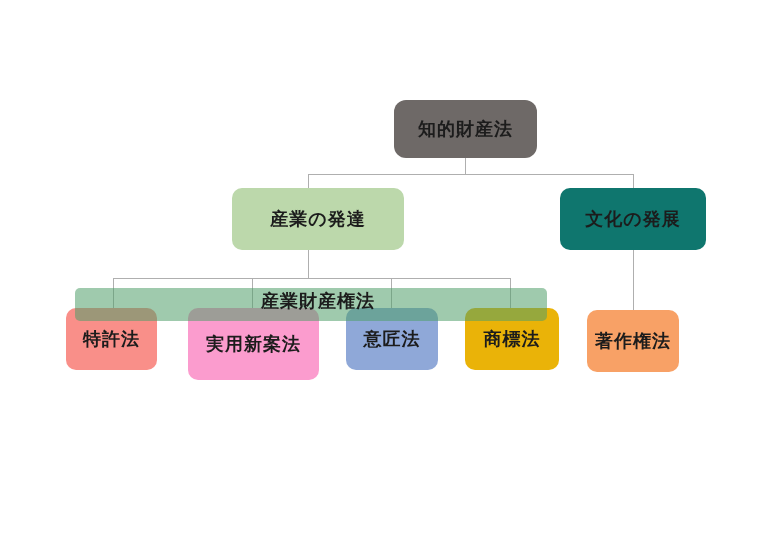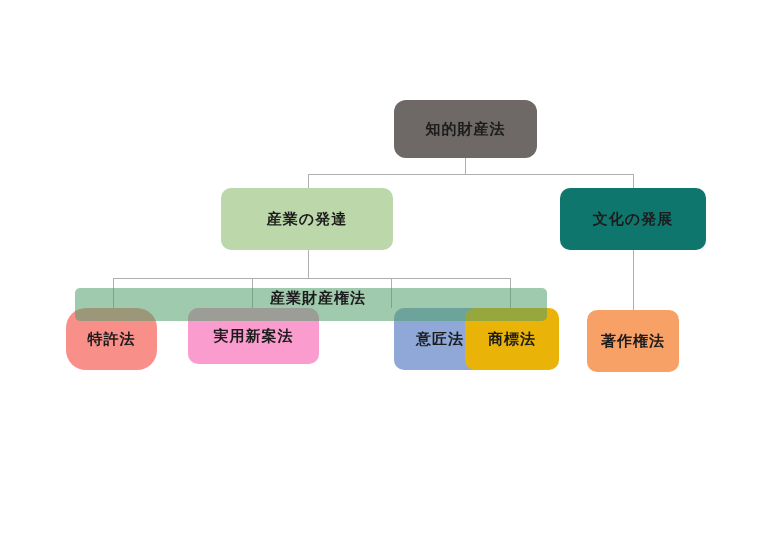--- a/index.html
+++ b/index.html
@@ -14,41 +14,41 @@
     height: 543px;
     overflow: hidden;
     background: #ffffff;
   }
   .node {
     position: absolute;
     display: flex;
     align-items: center;
     justify-content: center;
     font-weight: bold;
-    font-size: 15px;
+    font-size: 18px;
     letter-spacing: 1px;
     color: #1c1c1c;
     box-sizing: border-box;
     z-index: 2;
   }
   .rounded-lg { border-radius: 12px; }
   .rounded    { border-radius: 10px; }
 
   .line {
     position: absolute;
     z-index: 1;
   }
 
   
   #node-root       { left: 394px; top: 100px; width: 143px; height: 58px; }
-  #node-industry   { left: 221px; top: 188px; width: 172px; height: 62px; }
+  #node-industry   { left: 232px; top: 188px; width: 172px; height: 62px; }
   #node-culture    { left: 560px; top: 188px; width: 146px; height: 62px; }
-  #node-patent     { left:  66px; top: 308px; width:  91px; height: 62px; border-radius: 20px; }
-  #node-utility    { left: 188px; top: 308px; width: 131px; height: 56px; justify-content: center; }
-  #node-design     { left: 346px; top: 308px; width:  92px; height: 62px; margin-left: 48px; }
+  #node-patent     { left:  66px; top: 308px; width:  91px; height: 62px; }
+  #node-utility    { left: 188px; top: 308px; width: 131px; height: 72px; justify-content: center; }
+  #node-design     { left: 346px; top: 308px; width:  92px; height: 62px; }
   #node-trademark  { left: 465px; top: 308px; width:  94px; height: 62px; }
   #node-copyright  { left: 587px; top: 310px; width:  92px; height: 62px; }
 
   #banner-industrial-property {
     left: 75px; top: 288px; width: 472px; height: 33px;
     border-radius: 5px;
     z-index: 3;
     align-items: flex-start;
     padding-top: 1px;
   }

